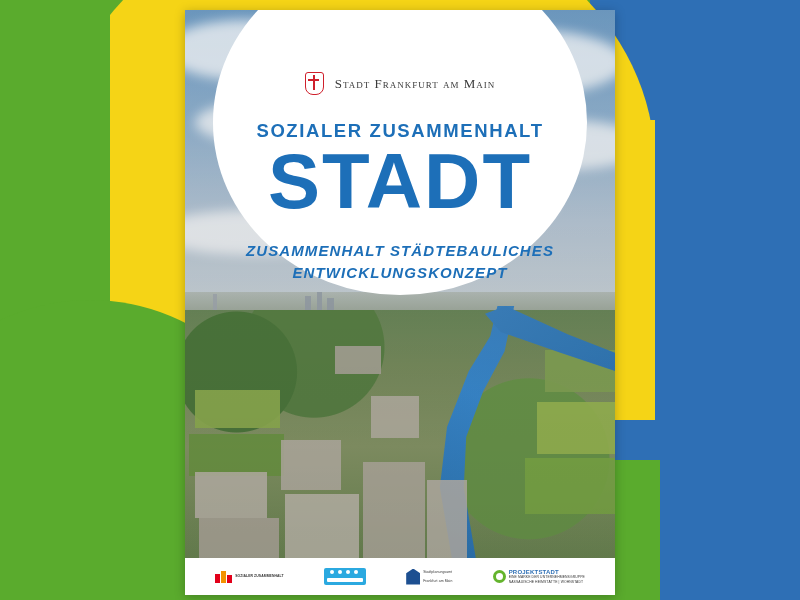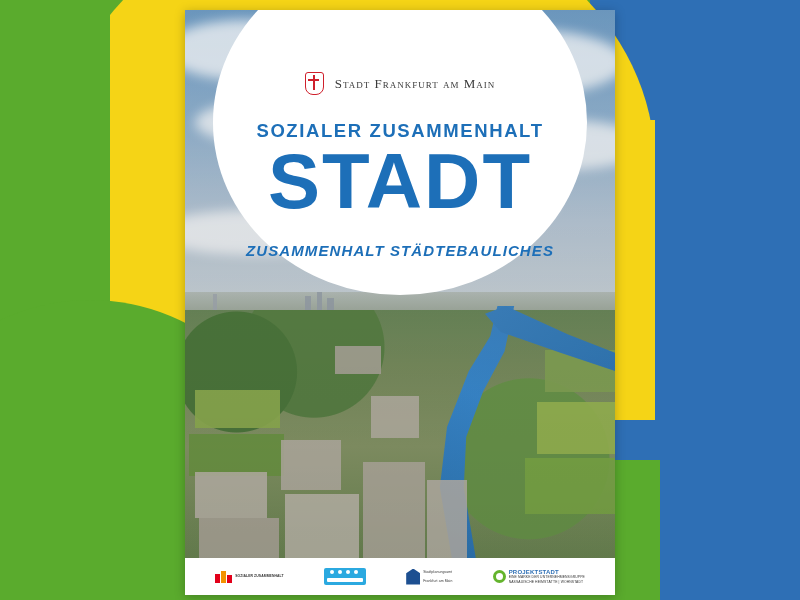--- a/index.html
+++ b/index.html
@@ -391,20 +391,21 @@
 
       <div class="crest">
         <div class="crest-shield"></div>
         <div class="crest-text">Stadt Frankfurt am Main</div>
       </div>
 
       <div class="kicker">SOZIALER ZUSAMMENHALT</div>
       <div class="maintitle">STADT</div>
       <div class="subtitle">
         <div>ZUSAMMENHALT STÄDTEBAULICHES</div>
+        <div>ENTWICKLUNGSKONZEPT</div>
       </div>
     </div>
 
     <div class="logobar">
 
       <div class="logo">
         <div class="logo-mark swatch-houses">
           <i></i>
             <i></i>
             <i></i>

